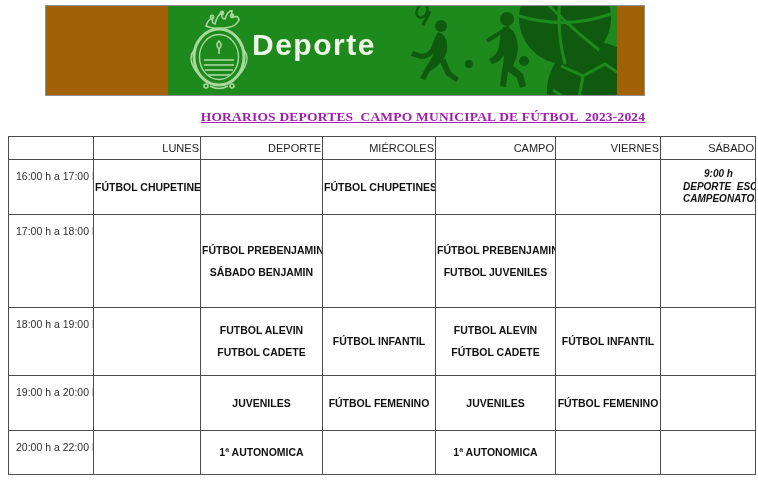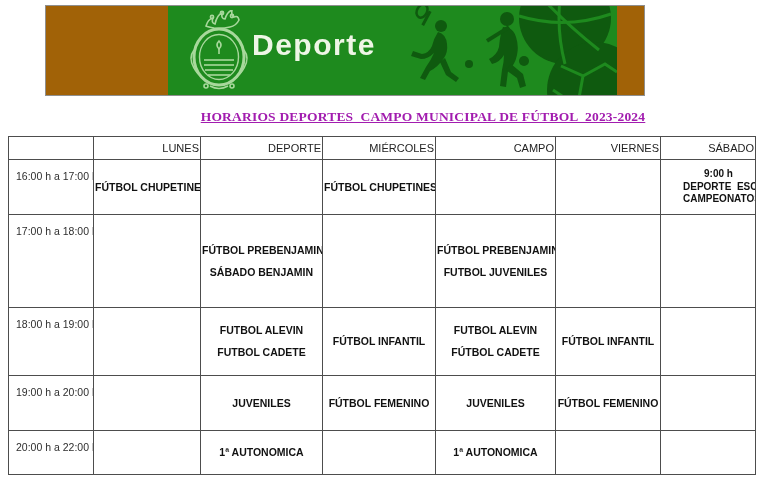--- a/index.html
+++ b/index.html
@@ -59,21 +59,21 @@
     vertical-align:top;text-align:left;
     padding:10px 4px 0 7px;
     font-size:10.5px;color:#2e2e2e;
     white-space:nowrap;
   }
   td.day-cell{
     text-align:center;vertical-align:middle;
     font-weight:bold;font-size:10.5px;color:#111;
   }
   .cell-line{margin:9px 0;line-height:13px;white-space:pre;}
-  td.italic-cell{font-size:10px;padding-left:22px;}
+  td.italic-cell{font-style:italic;font-size:10px;padding-left:22px;}
   td.italic-cell .cell-line{margin:0;line-height:12.5px;}
 </style>
 </head>
 <body>
 
 <div class="header-box">
   <div class="banner" style="background: rgb(30, 138, 30);">
 
     <svg class="crest" viewBox="0 0 74 82" fill="none" stroke="#a8d89c" stroke-width="1.6">
 

